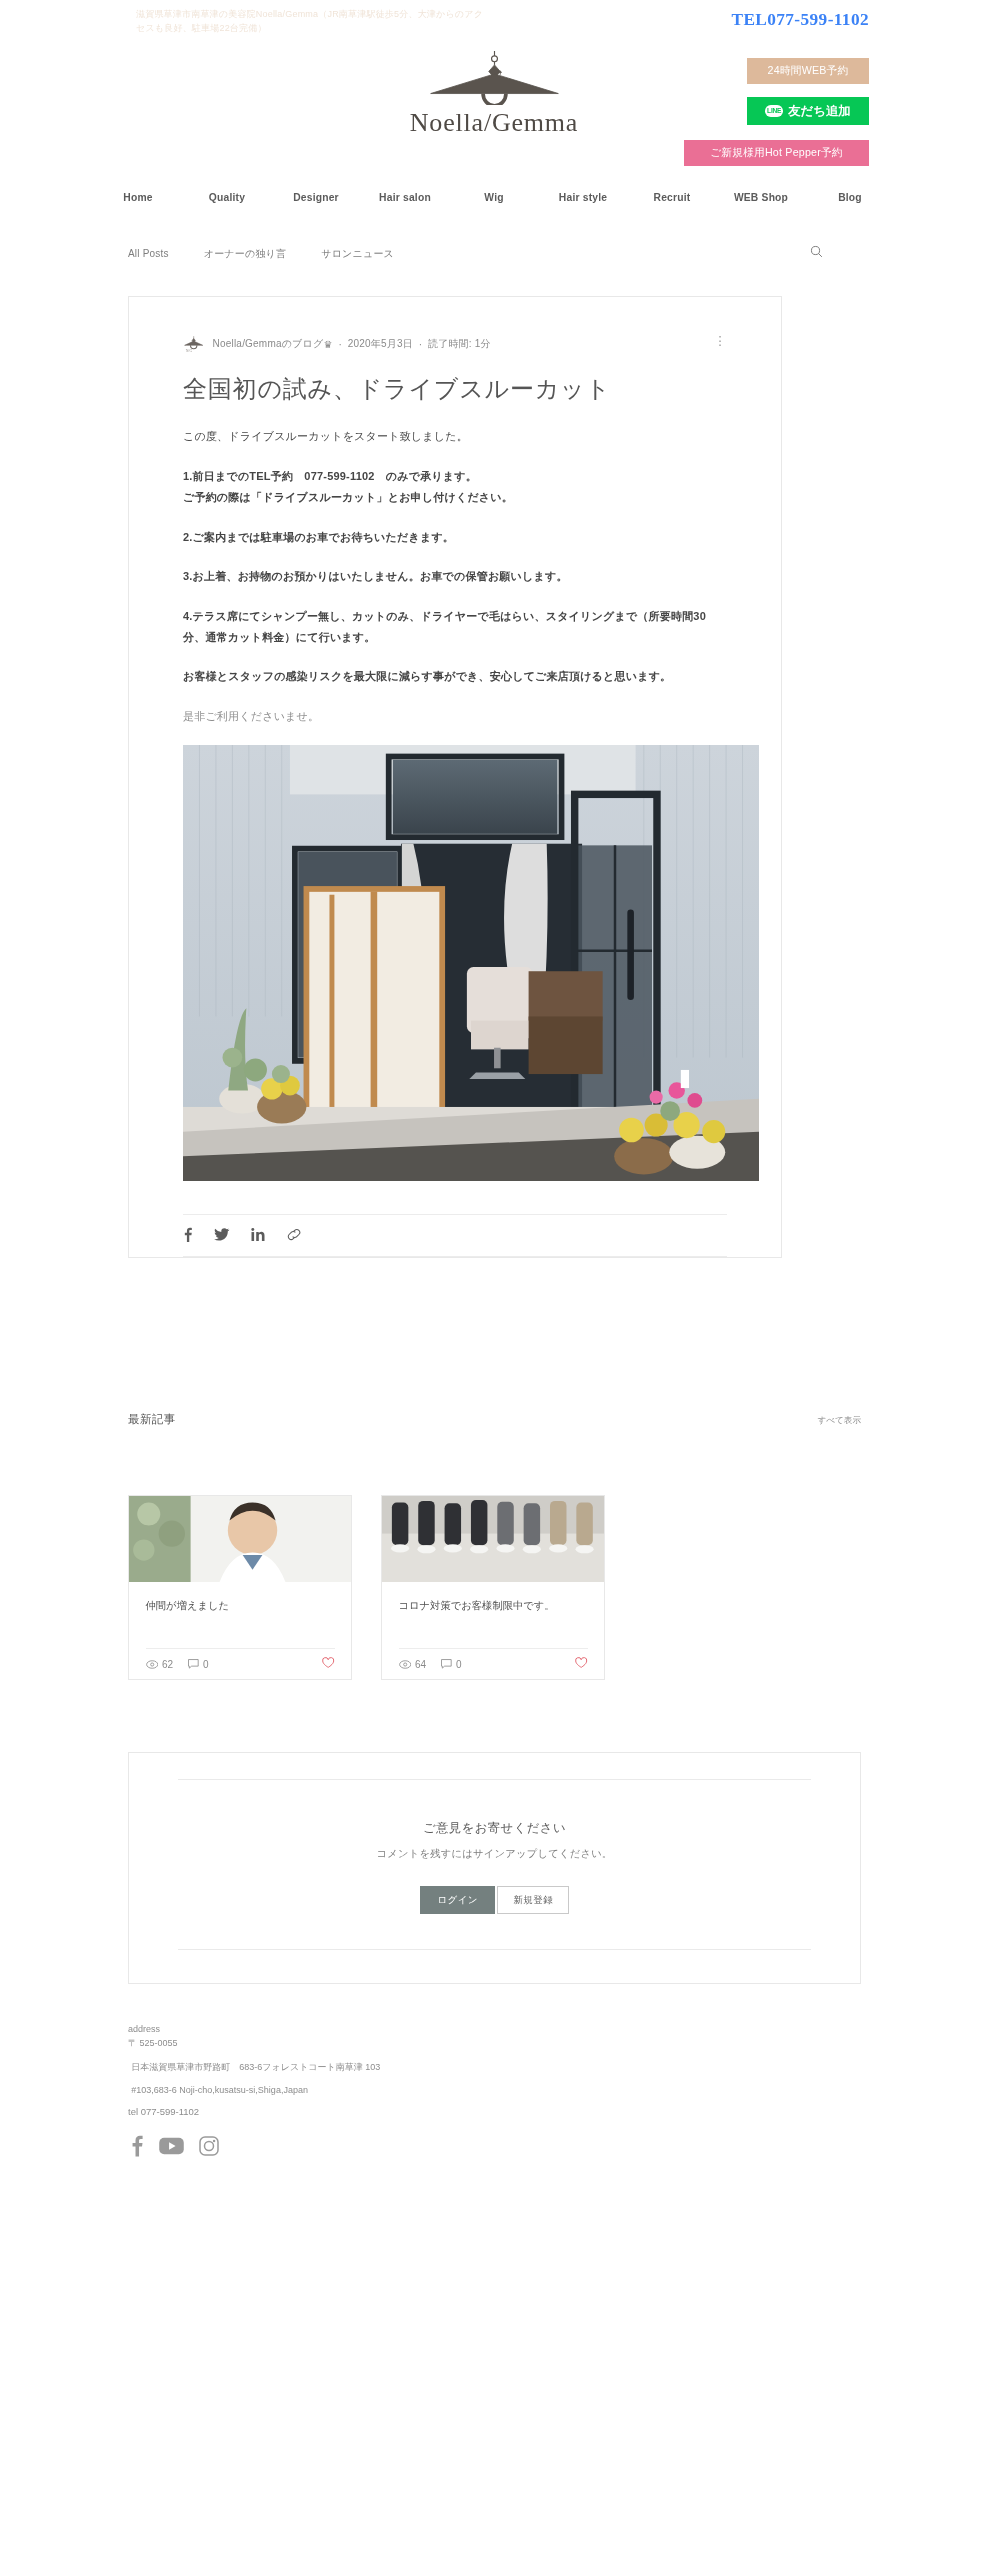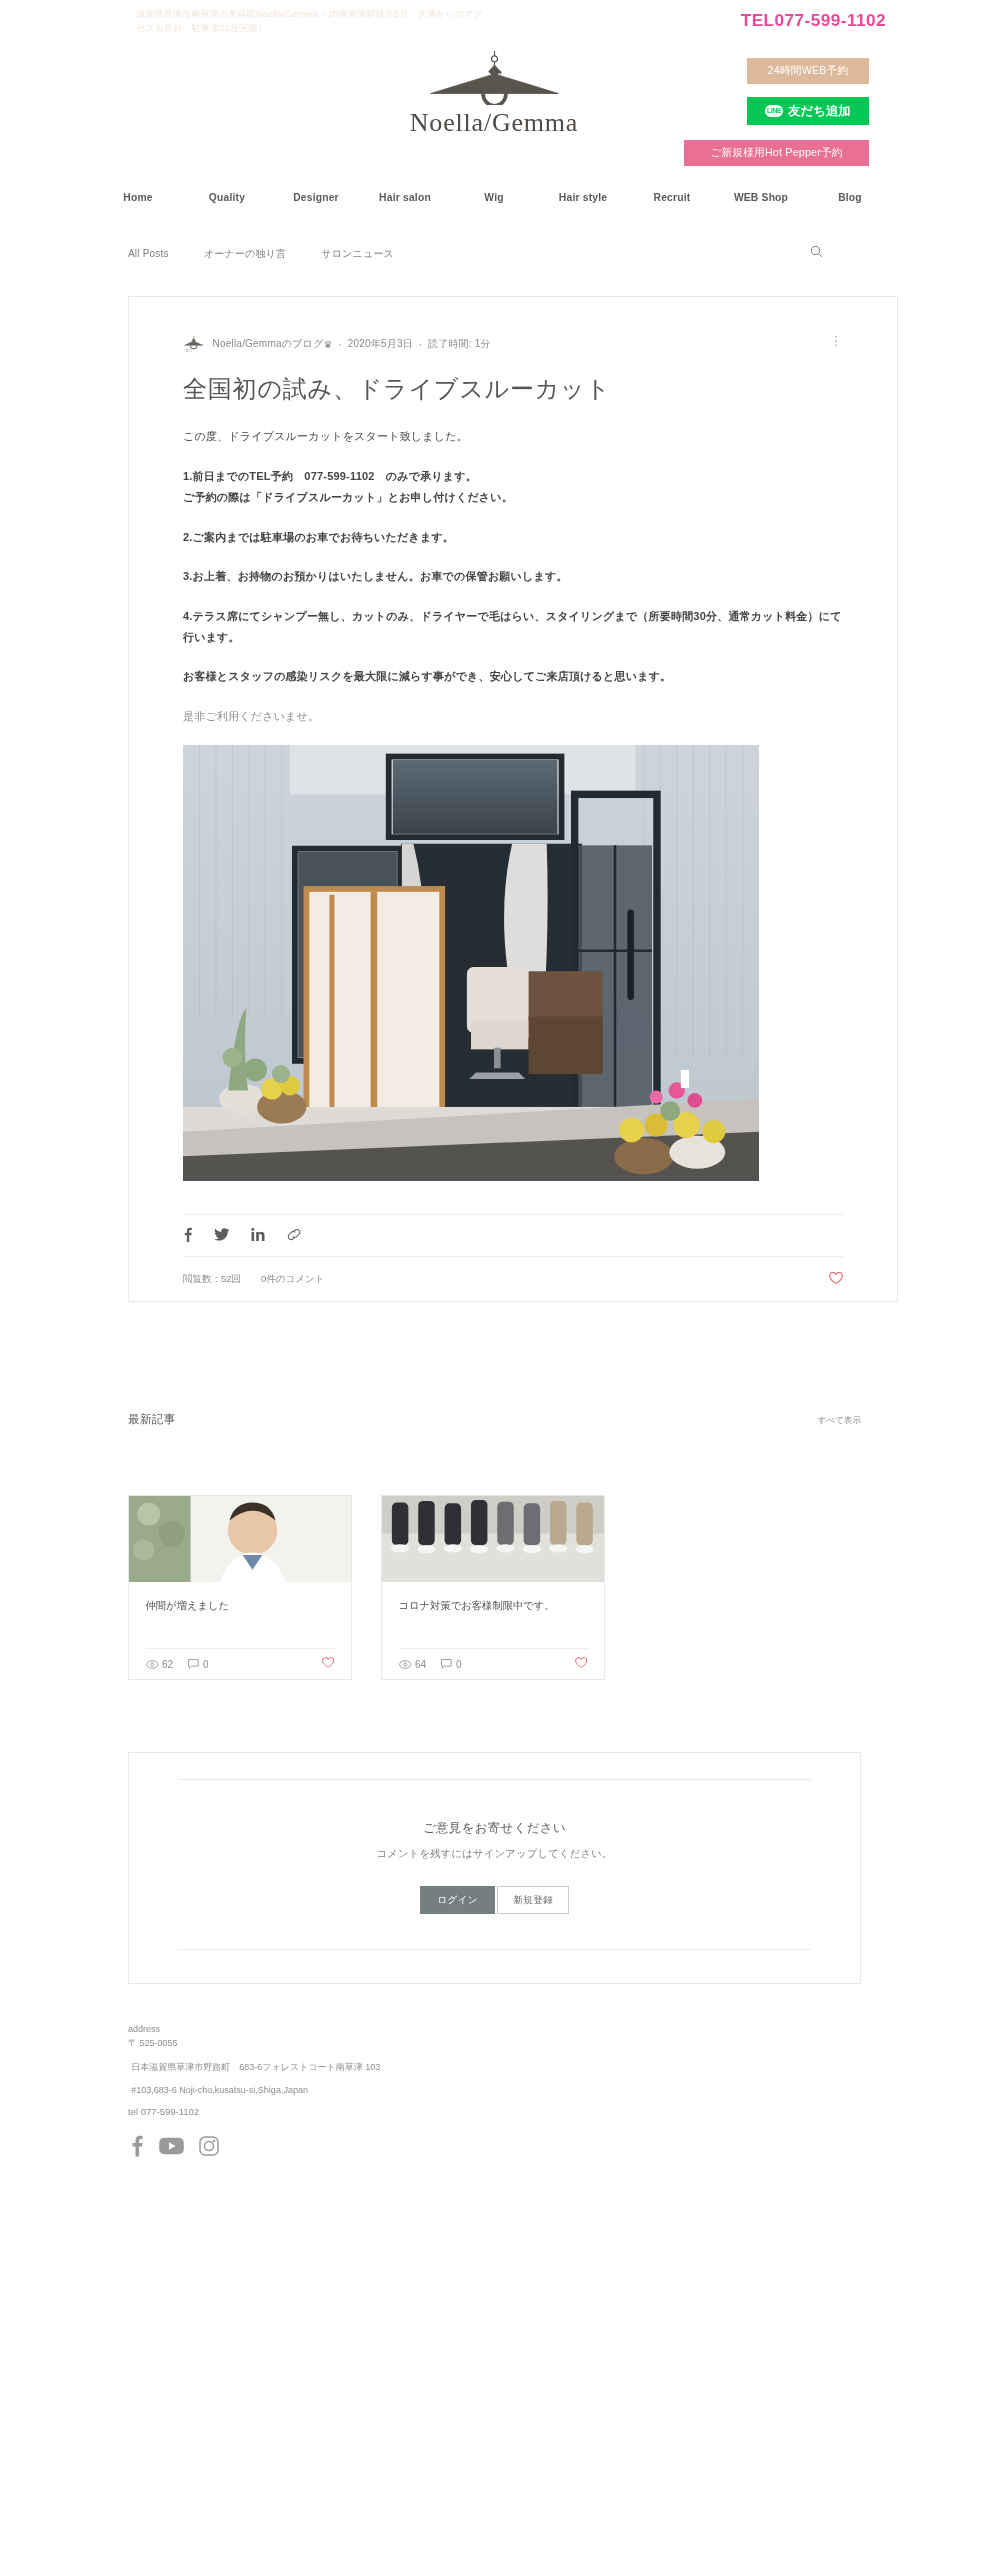--- a/index.html
+++ b/index.html
@@ -12,22 +12,22 @@
   }
   body { width: 988px; min-height: 2576px; position: relative; overflow-x: hidden; }
 
   
   .topbar { position: relative; height: 189px; }
   .tagline {
     position: absolute; left: 136px; top: 8.2px; width: 354px;
     font-size: 9px; line-height: 1.55; color: #f0e4d8; letter-spacing: 0.2px;
   }
   .tel {
-    position: absolute; right: 102px; top: 10px;
-    font-size: 17.3px; font-weight: bold; color: #ec4899; letter-spacing: 0.4px;
+    position: absolute; right: 119px; top: 10px;
+    font-size: 17.3px; font-weight: bold; color: #3b82f6; letter-spacing: 0.4px; font-family: Liberation Serif, serif;
   }
   .btn-web {
     position: absolute; right: 119px; top: 58px;
     width: 122px; height: 26px; background: #ddb99b; color: #ffffff;
     font-size: 10.7px; display: flex; align-items: center; justify-content: center;
     letter-spacing: 0.2px;
   }
   .btn-line {
     position: absolute; right: 119px; top: 97px;
     width: 122px; height: 28px; background: #06c755; color: #ffffff;
@@ -73,21 +73,21 @@
   }
   .subnav-inner { margin: 0 128px; position: relative; height: 100%; }
   .subnav-links { display: flex; gap: 35px; align-items: center; height: 100%; }
   .subnav-links a {
     font-size: 10px; color: #7d7d7d; text-decoration: none; letter-spacing: 0.2px;
   }
   .search-icon { position: absolute; right: 37px; top: 8.2px; }
 
   
   .post-card {
-    position: absolute; top: 296px; left: 128px; width: 770px;
+    position: absolute; top: 296px; left: 128px; width: 654px;
     background: #ffffff; border: 0.8px solid #e8e8e8; padding: 33px 54px 0 54px;
   }
   .post-meta-row { display: flex; align-items: center; position: relative; height: 28px; }
   .avatar-lamp { width: 21.4px; height: 16.5px; margin-right: 8.2px; }
   .post-meta { font-size: 10px; color: #8a8a8a; letter-spacing: 0.2px; }
   .kebab { position: absolute; right: 0; top: 5px; color: #9b9b9b; font-size: 12.4px; line-height: 1; letter-spacing: 0.8px; }
   .post-title {
     font-size: 24px; color: #555555; font-weight: normal;
     margin: 15px 0 21.4px 0; letter-spacing: 0.8px;
   }
@@ -353,29 +353,20 @@
         </svg>
     </span>
     <span class="ic">
       <svg width="14" height="13" viewBox="0 0 17 16">
           <path d="M6.8 10.6a3.6 3.6 0 0 0 5.1 0l2.6-2.6a3.6 3.6 0 1 0-5.1-5.1L8 4.3" fill="none" stroke="#5c5c5c" stroke-width="1.3"></path>
           <path d="M10.2 5.4a3.6 3.6 0 0 0-5.1 0L2.5 8a3.6 3.6 0 1 0 5.1 5.1L9 11.7" fill="none" stroke="#5c5c5c" stroke-width="1.3"></path>
         </svg>
     </span>
   </div>
 
-  <div class="stats-row">
-    <span class="st">閲覧数：52回</span>
-    <span class="st">0件のコメント</span>
-    <span class="heart">
-      <svg width="14" height="12.4" viewBox="0 0 17 15">
-          <path d="M8.5 13.8S1 9.6 1 5.1A3.8 3.8 0 0 1 8.5 3.4 3.8 3.8 0 0 1 16 5.1c0 4.5-7.5 8.7-7.5 8.7z" fill="none" stroke="#e2636d" stroke-width="1.3"></path>
-        </svg>
-    </span>
-  </div>
 </article>
 
 <div class="recent-head">
   <span class="recent-title">最新記事</span>
   <a href="#" class="recent-all">すべて表示</a>
 </div>
 
 <div class="recent-grid">
 
   <div class="rcard">

